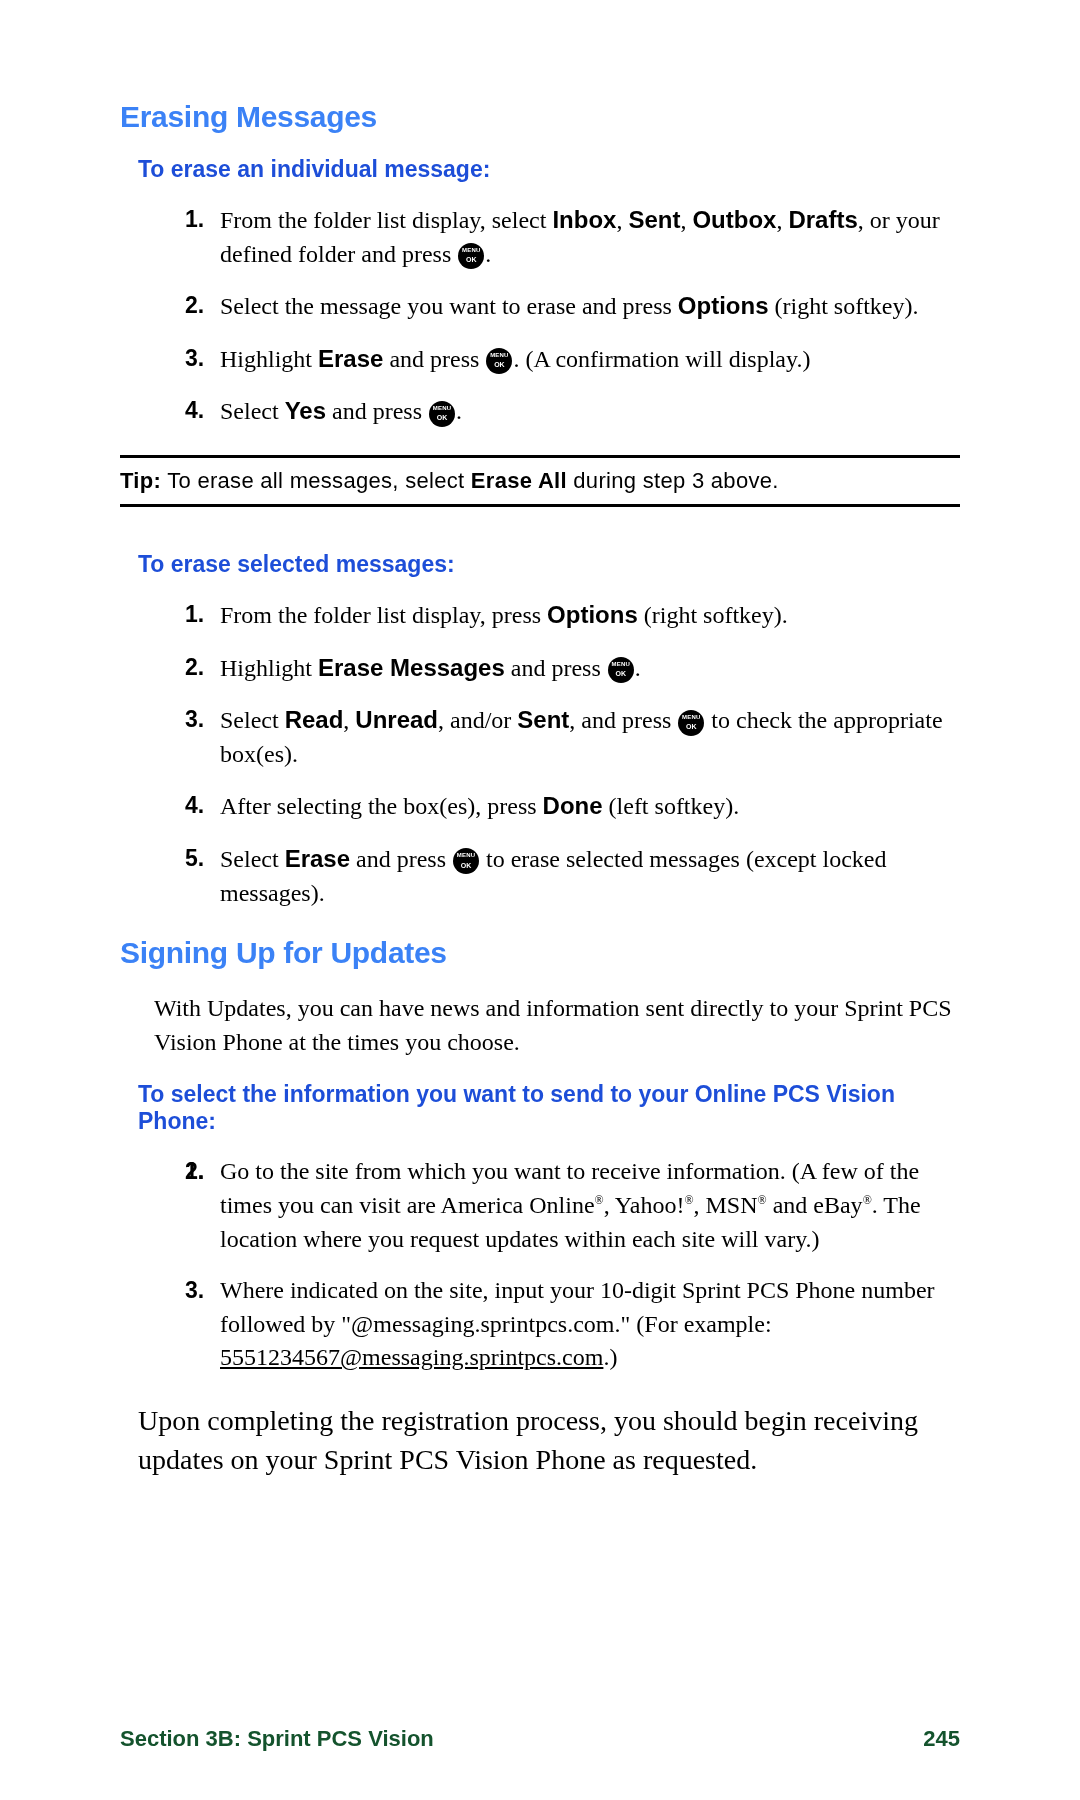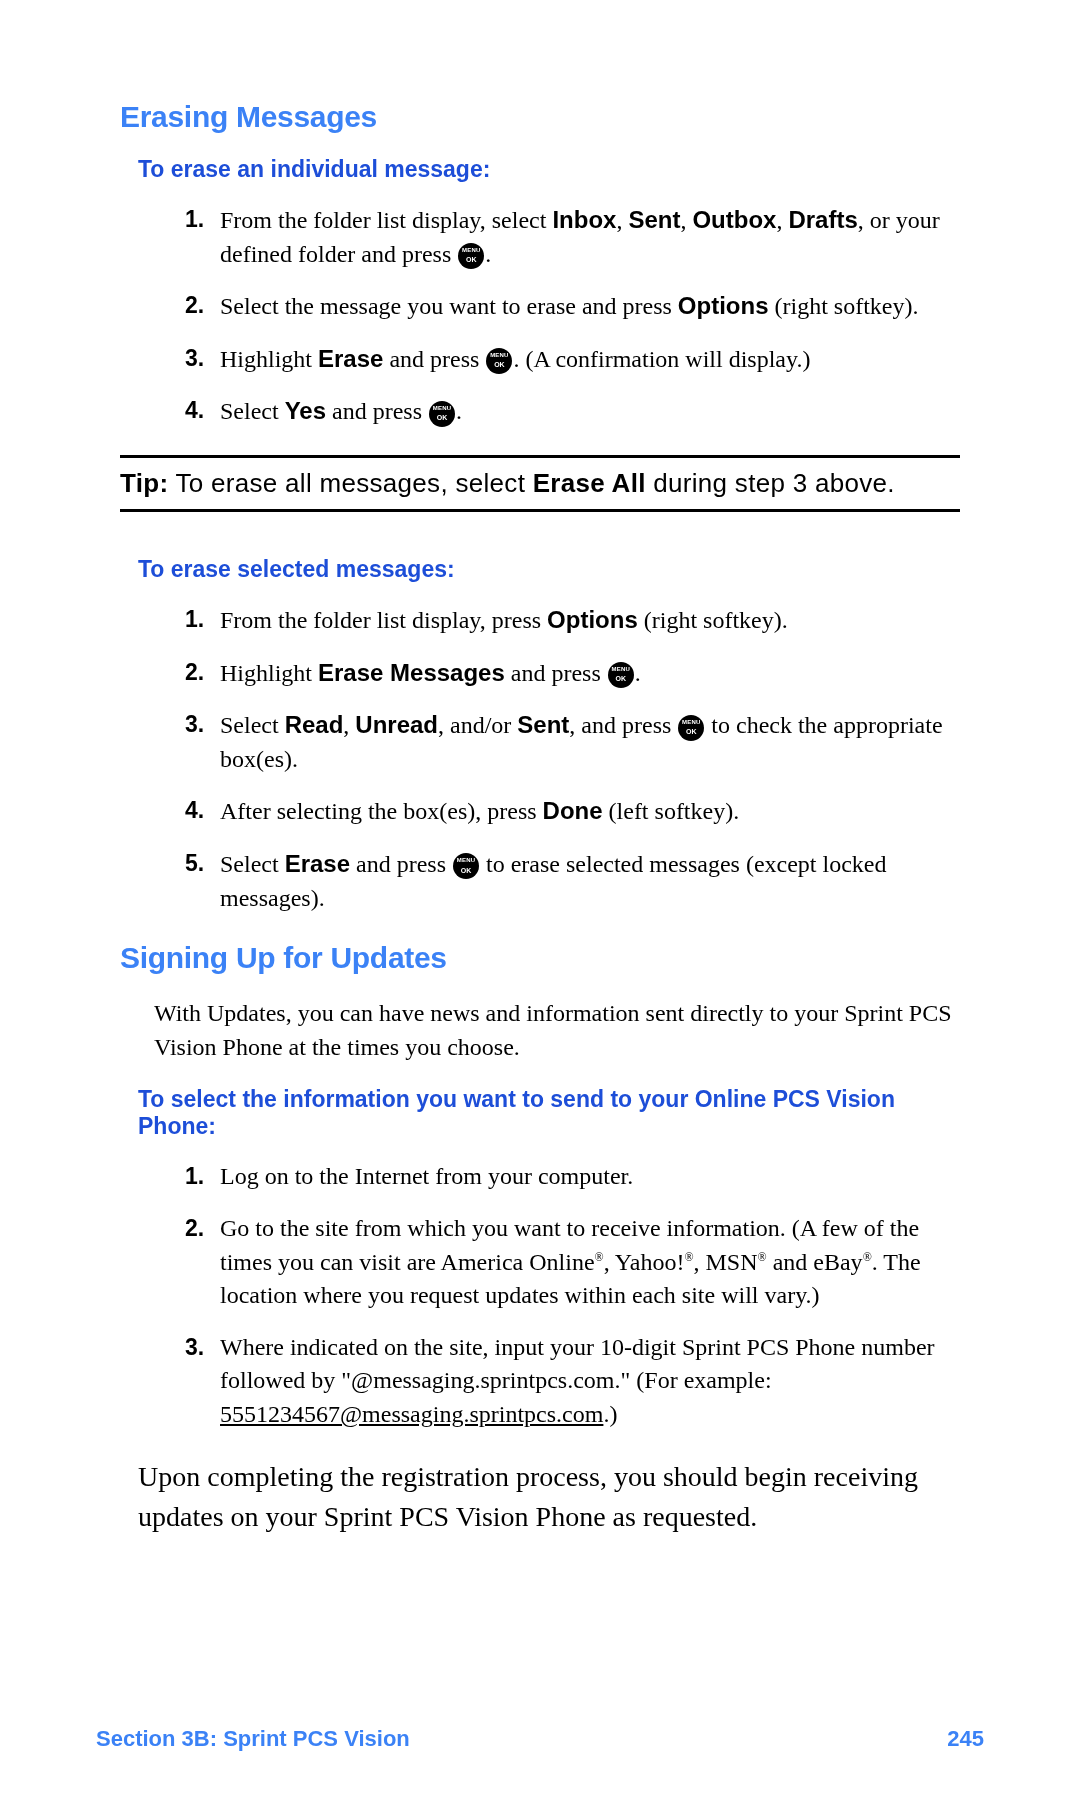--- a/index.html
+++ b/index.html
@@ -71,47 +71,47 @@
     text-align:center;
     font-family:Helvetica,Arial,sans-serif;
     font-size:7px;font-weight:700;color:#fff;
   }
   .tip-block{
     border-top:3px solid #000;
     border-bottom:3px solid #000;
     padding:10px 0 10px 0;
     margin:8px 0 44px 0;
     font-family:Helvetica,Arial,sans-serif;
-    font-size:26px;
+    font-size:22px;
     letter-spacing:0.3px;
   }
   .tip-block .tip-label{font-weight:700;}
   .tip-block .tip-bold{font-weight:700;}
   .para{
     font-size:24px;
     line-height:1.4;
     margin:0 0 22px 34px;
   }
   .closing{
     font-size:28px;
     line-height:1.4;
     margin:8px 0 0 18px;
   }
   .underline{text-decoration:underline;}
   .footer{
     position:absolute;
     left:0;right:0;
     bottom:48px;
-    padding:0 96px;
+    padding:0 120px;
     display:flex;
     justify-content:space-between;
     font-family:Helvetica,Arial,sans-serif;
     font-weight:700;
     font-size:22px;
-    color:#3b82f6;
+    color:#14532d;
   }
   .tm{font-size:12px;vertical-align:super;}
 </style>
 </head>
 <body>
 
 <h2 class="red">Erasing Messages</h2>
 
 <div class="subhead">To erase an individual message:</div>
 
@@ -165,21 +165,20 @@
 
 <h2 class="red">Signing Up for Updates</h2>
 
 <div class="para">With Updates, you can have news and information sent directly to your Sprint PCS Vision Phone at the times you choose.</div>
 
 <div class="subhead">To select the information you want to send to your Online PCS Vision Phone:</div>
 
 <ol class="steps">
   <li>
     <span class="num">1.</span>
-    <span>Log on to the Internet from your computer.</span>
   </li>
   <li>
     <span class="num">2.</span>
     <span>Go to the site from which you want to receive information. (A few of the times you can visit are America Online</span><span class="tm">®</span><span>, Yahoo!</span><span class="tm">®</span><span>, MSN</span><span class="tm">®</span><span> and eBay</span><span class="tm">®</span><span>. The location where you request updates within each site will vary.)</span>
   </li>
   <li>
     <span class="num">3.</span>
     <span>Where indicated on the site, input your 10-digit Sprint PCS Phone number followed by "@messaging.sprintpcs.com." (For example: </span><span class="underline">5551234567@messaging.sprintpcs.com</span><span>.)</span>
   </li>
 </ol>

